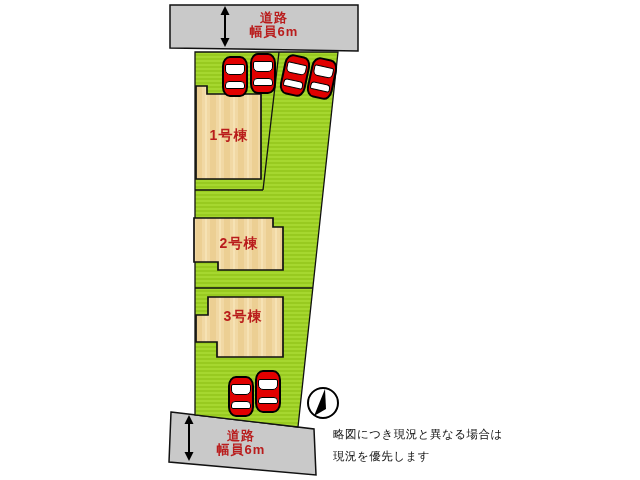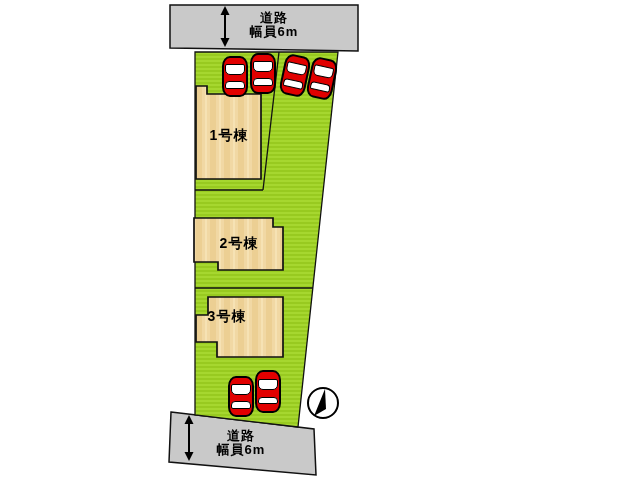--- a/index.html
+++ b/index.html
@@ -1,19 +1,19 @@
 <!DOCTYPE html>
 <html><head>
 <meta charset="utf-8">
 <style>
   html,body{margin:0;padding:0;background:#fff;}
   .stage{position:relative;width:640px;height:480px;background:#ffffff;overflow:hidden;
          font-family:"Liberation Sans","DejaVu Sans",sans-serif;}
   .stage svg{position:absolute;left:0;top:0;}
-  .lbl{position:absolute;color:#000000;}
+  .lbl{position:absolute;color:#b91c1c;}
   .road-label{width:96px;text-align:center;font-size:13px;line-height:13.5px;font-weight:bold;letter-spacing:1px;}
   .bldg-label{font-size:14px;font-weight:bold;letter-spacing:1px;transform:translate(-50%,-50%);white-space:nowrap;text-align:center;}
   .note{font-size:11.5px;line-height:22px;letter-spacing:0.5px;color:#111;white-space:nowrap;}
   .car{position:absolute;width:26px;height:41px;background:#e10000;border:2px solid #000;
        border-radius:8px/10px;box-sizing:border-box;}
   .car::before{content:"";position:absolute;left:1px;right:1px;top:17%;height:23%;
        background:#fff;border:1px solid #000;border-radius:2px 2px 5px 5px;}
   .car::after{content:"";position:absolute;left:1px;right:1px;top:63%;height:15%;
        background:#fff;border:1px solid #000;border-radius:4px 4px 2px 2px;}
 </style>
@@ -78,16 +78,20 @@
     <div>道路</div>
     <div>幅員6m</div>
   </div>
   <div class="lbl road-label" style="left:193px;top:429px;">
     <div>道路</div>
     <div>幅員6m</div>
   </div>
 
   <div class="lbl bldg-label" style="left:229px;top:136px;">1号棟</div>
   <div class="lbl bldg-label" style="left:239px;top:244px;">2号棟</div>
-  <div class="lbl bldg-label" style="left:227px;top:317px;">3号棟</div>
+  <div class="lbl bldg-label" style="left:243px;top:317px;">3号棟</div>
 
+  <div class="lbl note" style="left:333px;top:423px;">
+    <div>略図につき現況と異なる場合は</div>
+    <div>現況を優先します</div>
+  </div>
 
 </div>
 
 </body></html>

